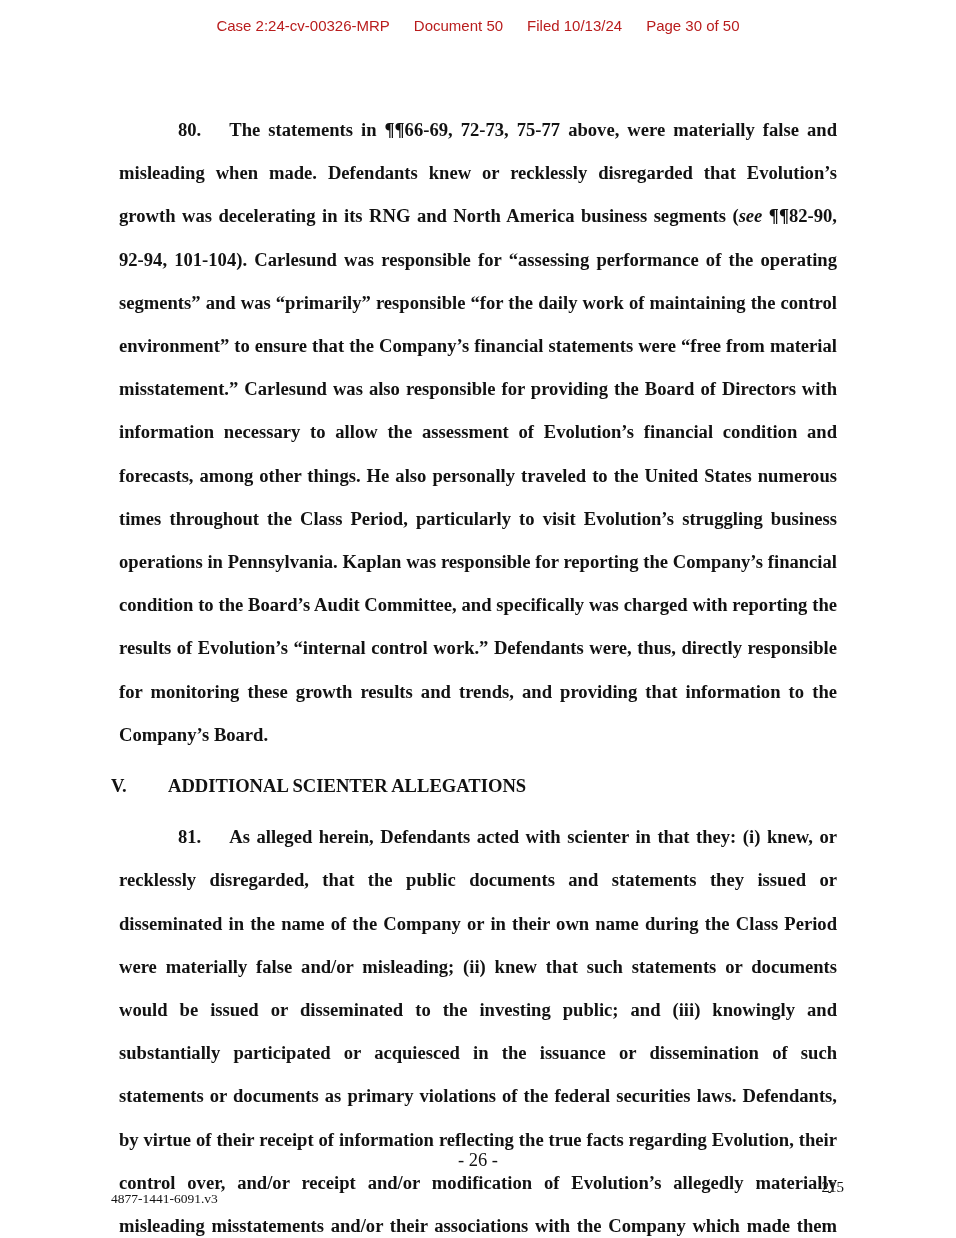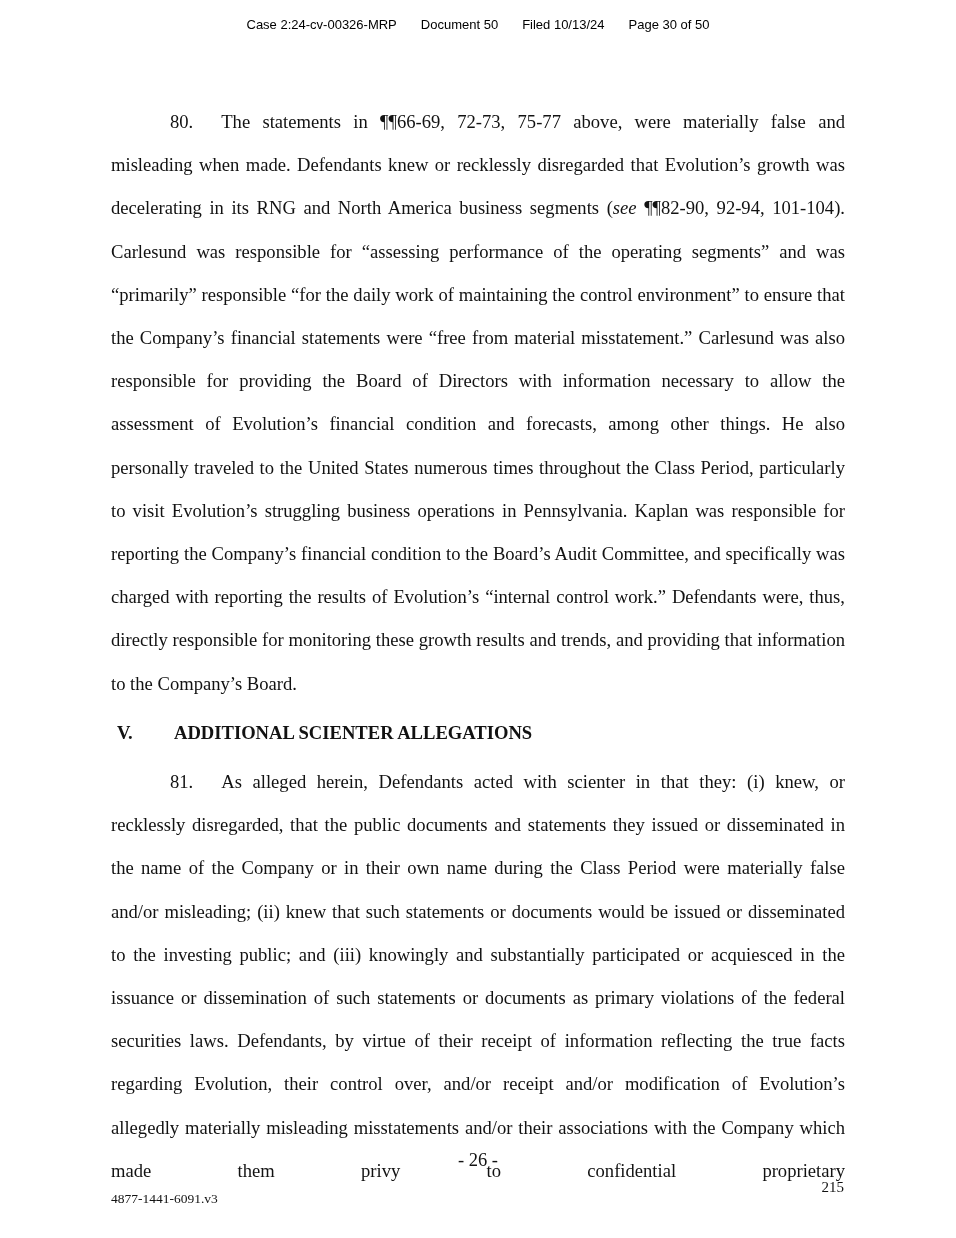--- a/index.html
+++ b/index.html
@@ -19,50 +19,51 @@
   
   .stamp-header {
     position: absolute;
     top: 17px;
     left: 0;
     right: 0;
     display: flex;
     justify-content: center;
     gap: 24px;
     font-family: "Liberation Sans", "DejaVu Sans", sans-serif;
-    font-size: 13px;
-    color: #000000;
+    font-size: 15px;
+    color: #b91c1c;
     white-space: nowrap;
   }
   
   .body-block {
     position: absolute;
     top: 100px;
     left: 111px;
     width: 734px;
     font-size: 18.6px;
     line-height: 43.2px;
     text-align: justify;
   }
   .para {
-    margin: 0;
+    margin: 8px;
     text-indent: 59px;
+    font-weight: bold;
   }
   .para--continued {
     text-align-last: justify;
   }
   .tab {
     display: inline-block;
     width: 28px;
   }
   .it {
     font-style: italic;
   }
   .heading {
-    margin: 6px;
+    margin: 0;
     font-weight: bold;
     text-align: left;
   }
   .heading .hnum {
     display: inline-block;
     width: 57px;
   }
   
   .footer-page-number {
     position: absolute;

